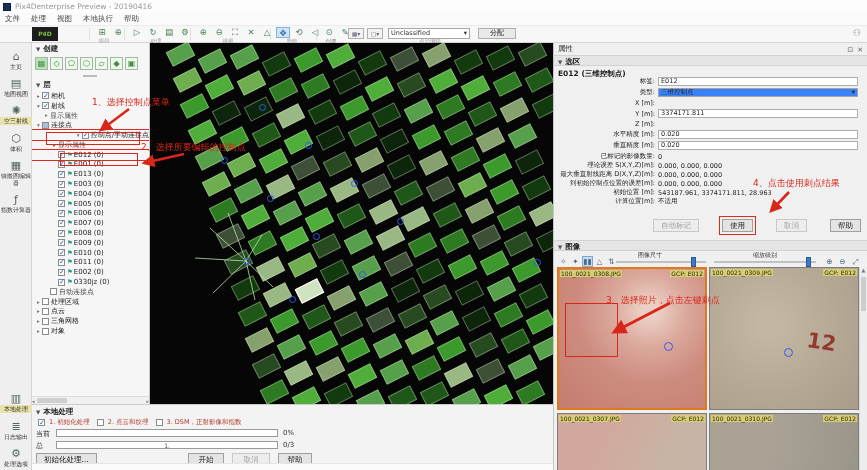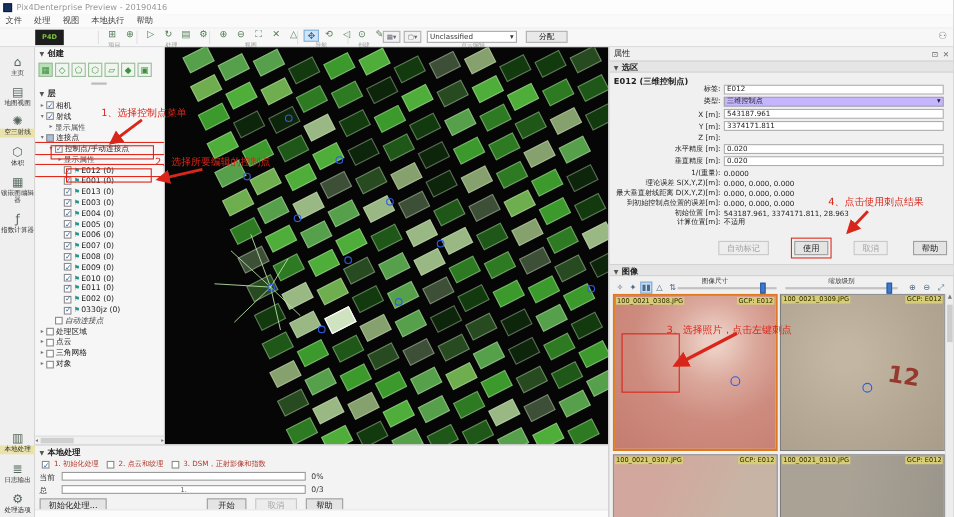--- a/index.html
+++ b/index.html
@@ -37,21 +37,21 @@
 .ctool.first{background:#b9e0b9}
 .split{height:7px;position:relative}
 .split::after{content:"";position:absolute;left:44%;top:3px;width:14px;height:1.5px;background:#bbb}
 .tree{font-size:7px}
 .trow{height:9.8px;display:flex;align-items:center;white-space:nowrap;cursor:pointer}
 .exp{width:7px;font-size:5.5px;color:#777;text-align:center;flex:none}
 .cb{width:7px;height:7px;border:1px solid #8b8b8b;background:#fff;margin-right:2px;position:relative;flex:none}
 .cb.checked::after{content:"\2713";position:absolute;left:0;top:-1.5px;font-size:7px;color:#2a62b8}
 .cb.partial{background:#a8bed9}
 .flag{color:#27958b;font-size:6.5px;margin-right:1px}
-.ital{font-style:italic;color:#444}
+.ital{color:#444}
 .redline{outline:1.4px solid #e02a1e;outline-offset:0}
 .grey{color:#555}
 .hscroll{position:absolute;left:0;bottom:0;width:118px;height:8px;background:#f0f0f0;border-top:1px solid #ddd;display:flex;align-items:center;font-size:5px;color:#777}
 .hthumb{width:30px;height:5px;background:#cfcfcf;margin-left:2px}
 
 .viewer{position:absolute;left:150px;top:43px;width:403px;height:361px;background:#060606;overflow:hidden}
 .tile{position:absolute;width:25px;height:16px;border:1px solid rgba(215,230,205,.38);transform:rotate(-27deg)}
 .vmk{position:absolute;width:7px;height:7px;border:1.5px solid #2f5ce0;border-radius:50%}
 
 .procpanel{position:absolute;left:32px;top:404px;width:521px;height:66px;background:#f3f3f3;border-top:1px solid #cccccc}
@@ -72,21 +72,21 @@
 .rhico{position:absolute;top:1px;font-size:7px;color:#666;cursor:pointer}
 .secbar{height:11px;line-height:11px;background:#e5e5e5;border-top:1px solid #d2d2d2;border-bottom:1px solid #d2d2d2;font-weight:bold;font-size:7.5px;padding-left:4px}
 .secbar .tri{font-size:5.5px;color:#555;margin-right:3px}
 .seltitle{font-weight:bold;font-size:7.5px;padding:3px 0 0 4px}
 .fields{position:absolute;left:0;top:34px;width:310px}
 .prow{display:flex;align-items:center}
 .prow.inp{margin-bottom:2px}
 .prow.txt{height:9px}
 .plabel{flex:none;width:104px;text-align:right;padding-right:3px;font-size:6.5px;color:#222;white-space:nowrap}
 .pinput{flex:1;height:9px;background:#fff;border:1px solid #adadad;font-size:6.5px;line-height:7.5px;padding-left:2px;margin-right:6px}
-.pselect{flex:1;height:9px;background:#c4b5fd;border:1px solid #a5a5a5;font-size:6.5px;line-height:7.5px;padding:0 2px;margin-right:6px;display:flex;justify-content:space-between}
+.pselect{flex:1;height:9px;background:#3b82f6;border:1px solid #a5a5a5;font-size:6.5px;line-height:7.5px;padding:0 2px;margin-right:6px;display:flex;justify-content:space-between}
 .ptextv{font-size:6.5px;color:#222;white-space:nowrap}
 .selbtns{position:absolute;top:176px;right:6px;display:flex;gap:23px}
 
 .imgtools{position:absolute;left:0;top:208px;width:314px;height:18px}
 .itico{position:absolute;top:5px;width:11px;height:11px;line-height:10px;text-align:center;font-size:7.5px;color:#4a6a8a;border:1px solid transparent;cursor:pointer}
 .itico.active{background:#c7dcf2;border-color:#7fa8cf}
 .sllab{position:absolute;top:0;font-size:6px;color:#333;transform:translateX(-50%);white-space:nowrap}
 .sltrack{position:absolute;top:10px;height:2px;background:#c2c2c2}
 .slhandle{position:absolute;top:-4px;width:5px;height:10px;background:#3e78c9;border:1px solid #2a5a9e}
 .thumbs{position:absolute;left:3px;top:224px;width:303px;bottom:0;overflow:hidden}
@@ -231,21 +231,21 @@
         </div>
         <div class="trow" style="padding-left: 11px;">
           <div class="exp">▸</div>
           <div class=" grey">显示属性</div>
         </div>
         <div class="trow" style="padding-left: 3px;">
           <div class="exp">▾</div>
           <div class="cb partial"></div>
           <div>连接点</div>
         </div>
-        <div class="trow redline" style="padding-left: 11px;">
+        <div class="trow redline" style="padding-left: 11px; justify-content: flex-end;">
           <div class="exp">▾</div>
           <div class="cb checked"></div>
           <div>控制点/手动连接点</div>
         </div>
         <div class="trow" style="padding-left: 19px;">
           <div class="exp">▸</div>
           <div class=" grey">显示属性</div>
         </div>
         <div class="trow redline" style="padding-left: 19px;">
           <div class="exp"></div>
@@ -582,40 +582,39 @@
         </div>
         <div class="prow inp">
           <div class="plabel">类型:</div>
           <div class="pselect">
             <span>三维控制点</span>
             <span>▾</span>
           </div>
         </div>
         <div class="prow inp">
           <div class="plabel">X [m]:</div>
-          <div class="pinput">543187.961</div>
         </div>
         <div class="prow inp">
           <div class="plabel">Y [m]:</div>
           <div class="pinput">3374171.811</div>
         </div>
         <div class="prow inp">
           <div class="plabel">Z [m]:</div>
         </div>
         <div class="prow inp">
           <div class="plabel">水平精度 [m]:</div>
           <div class="pinput">0.020</div>
         </div>
         <div class="prow inp">
           <div class="plabel">垂直精度 [m]:</div>
           <div class="pinput">0.020</div>
         </div>
         <div class="prow txt">
-          <div class="plabel">1/(重量):</div>
-          <div class="ptextv">0.0000</div>
+          <div class="plabel">已标记的影像数量:</div>
+          <div class="ptextv">0</div>
         </div>
         <div class="prow txt">
           <div class="plabel">理论误差 S(X,Y,Z)[m]:</div>
           <div class="ptextv">0.000, 0.000, 0.000</div>
         </div>
         <div class="prow txt">
           <div class="plabel">最大垂直射线距离 D(X,Y,Z)[m]:</div>
           <div class="ptextv">0.000, 0.000, 0.000</div>
         </div>
         <div class="prow txt">

